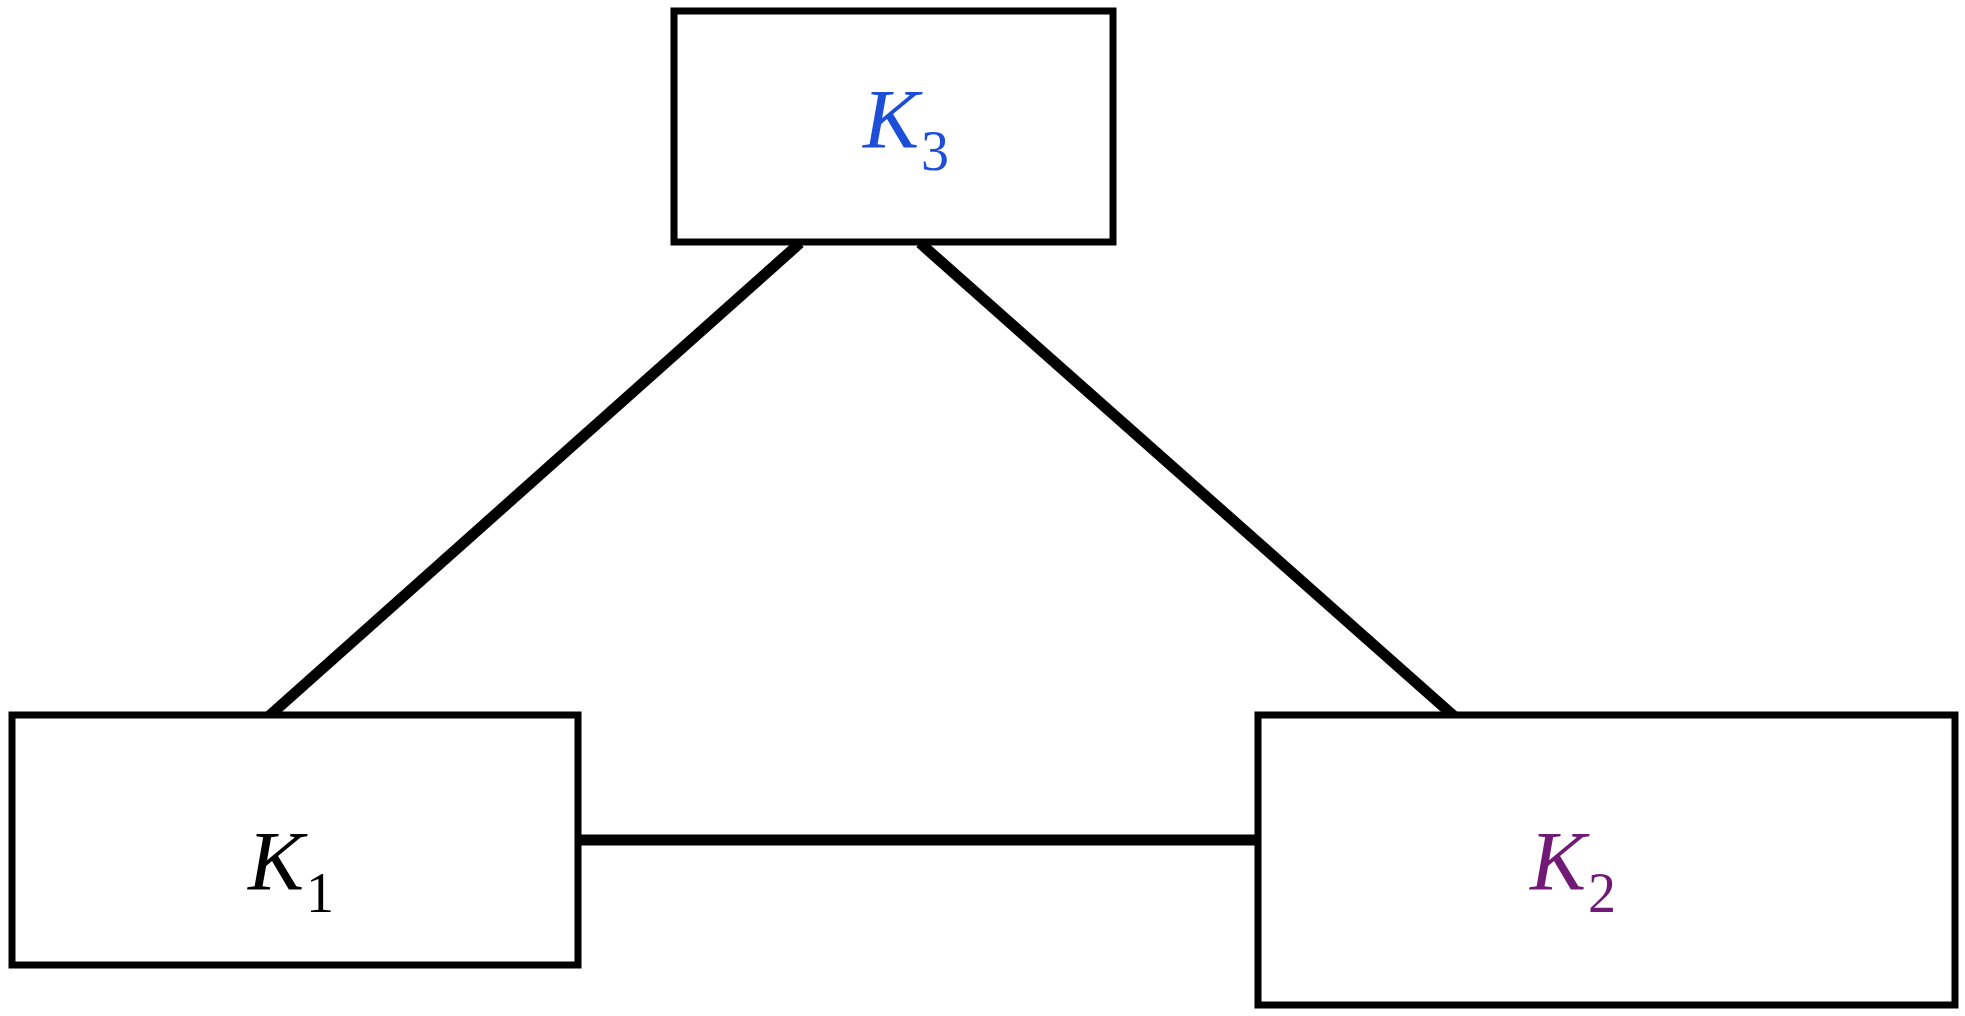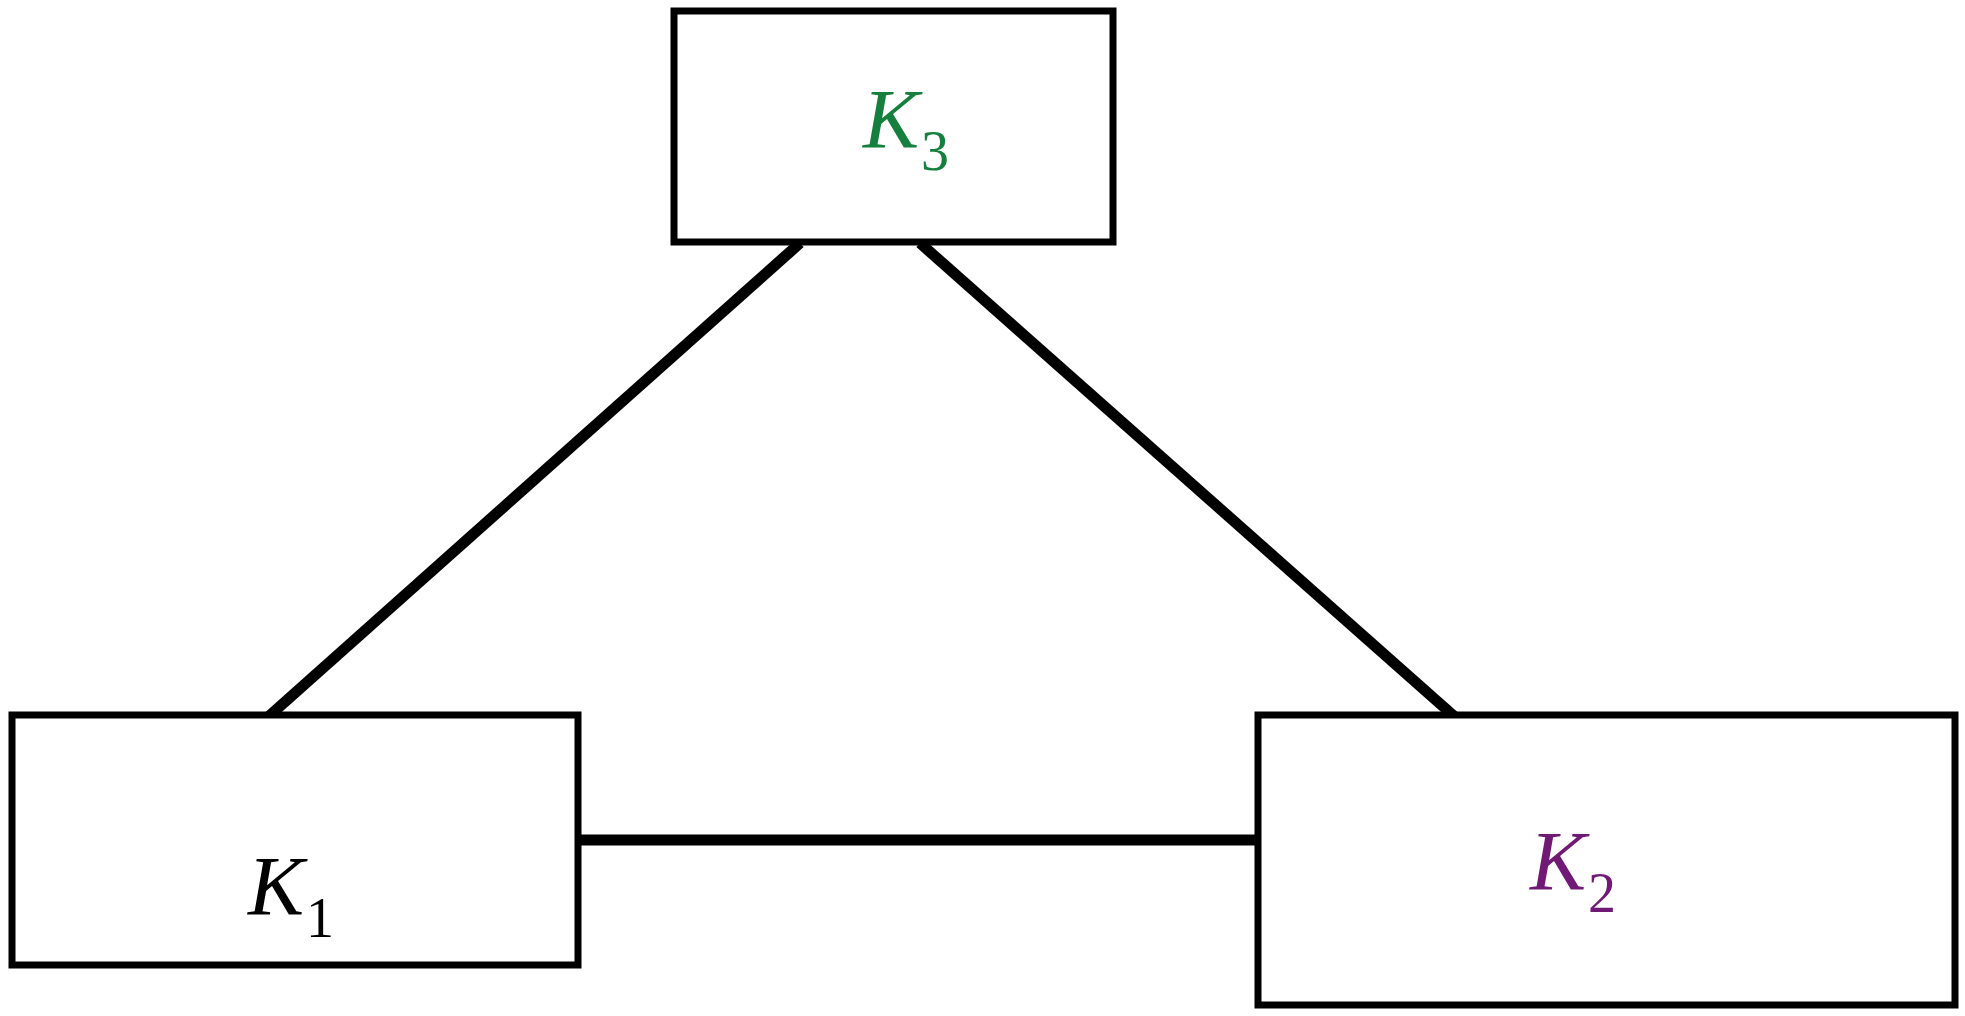--- a/index.html
+++ b/index.html
@@ -64,25 +64,25 @@
 
     <line x1="578" y1="840" x2="1258" y2="840" stroke="#000000" stroke-width="11" stroke-linecap="butt"></line>
 
     <rect x="674" y="11" width="439" height="231" fill="#ffffff" stroke="#000000" stroke-width="7"></rect>
 
     <rect x="12" y="715" width="566" height="250" fill="#ffffff" stroke="#000000" stroke-width="7"></rect>
 
     <rect x="1258" y="715" width="697" height="290" fill="#ffffff" stroke="#000000" stroke-width="7"></rect>
   </svg>
 
-  <div class="node-label" style="left: 905px; top: 120px; color: #15803d;">
+  <div class="node-label" style="left: 905px; top: 120px; color: #1d4ed8;">
     <span class="base">K</span><span class="sub">3</span>
   </div>
 
-  <div class="node-label" style="left: 290px; top: 862px; color: rgb(0, 0, 0); margin-top: 25px;">
+  <div class="node-label" style="left: 290px; top: 862px; color: rgb(0, 0, 0);">
     <span class="base">K</span><span class="sub">1</span>
   </div>
 
   <div class="node-label" style="left: 1572px; top: 862px; color: #701a75;">
     <span class="base">K</span><span class="sub">2</span>
   </div>
 
 </div>
 
 </body></html>

